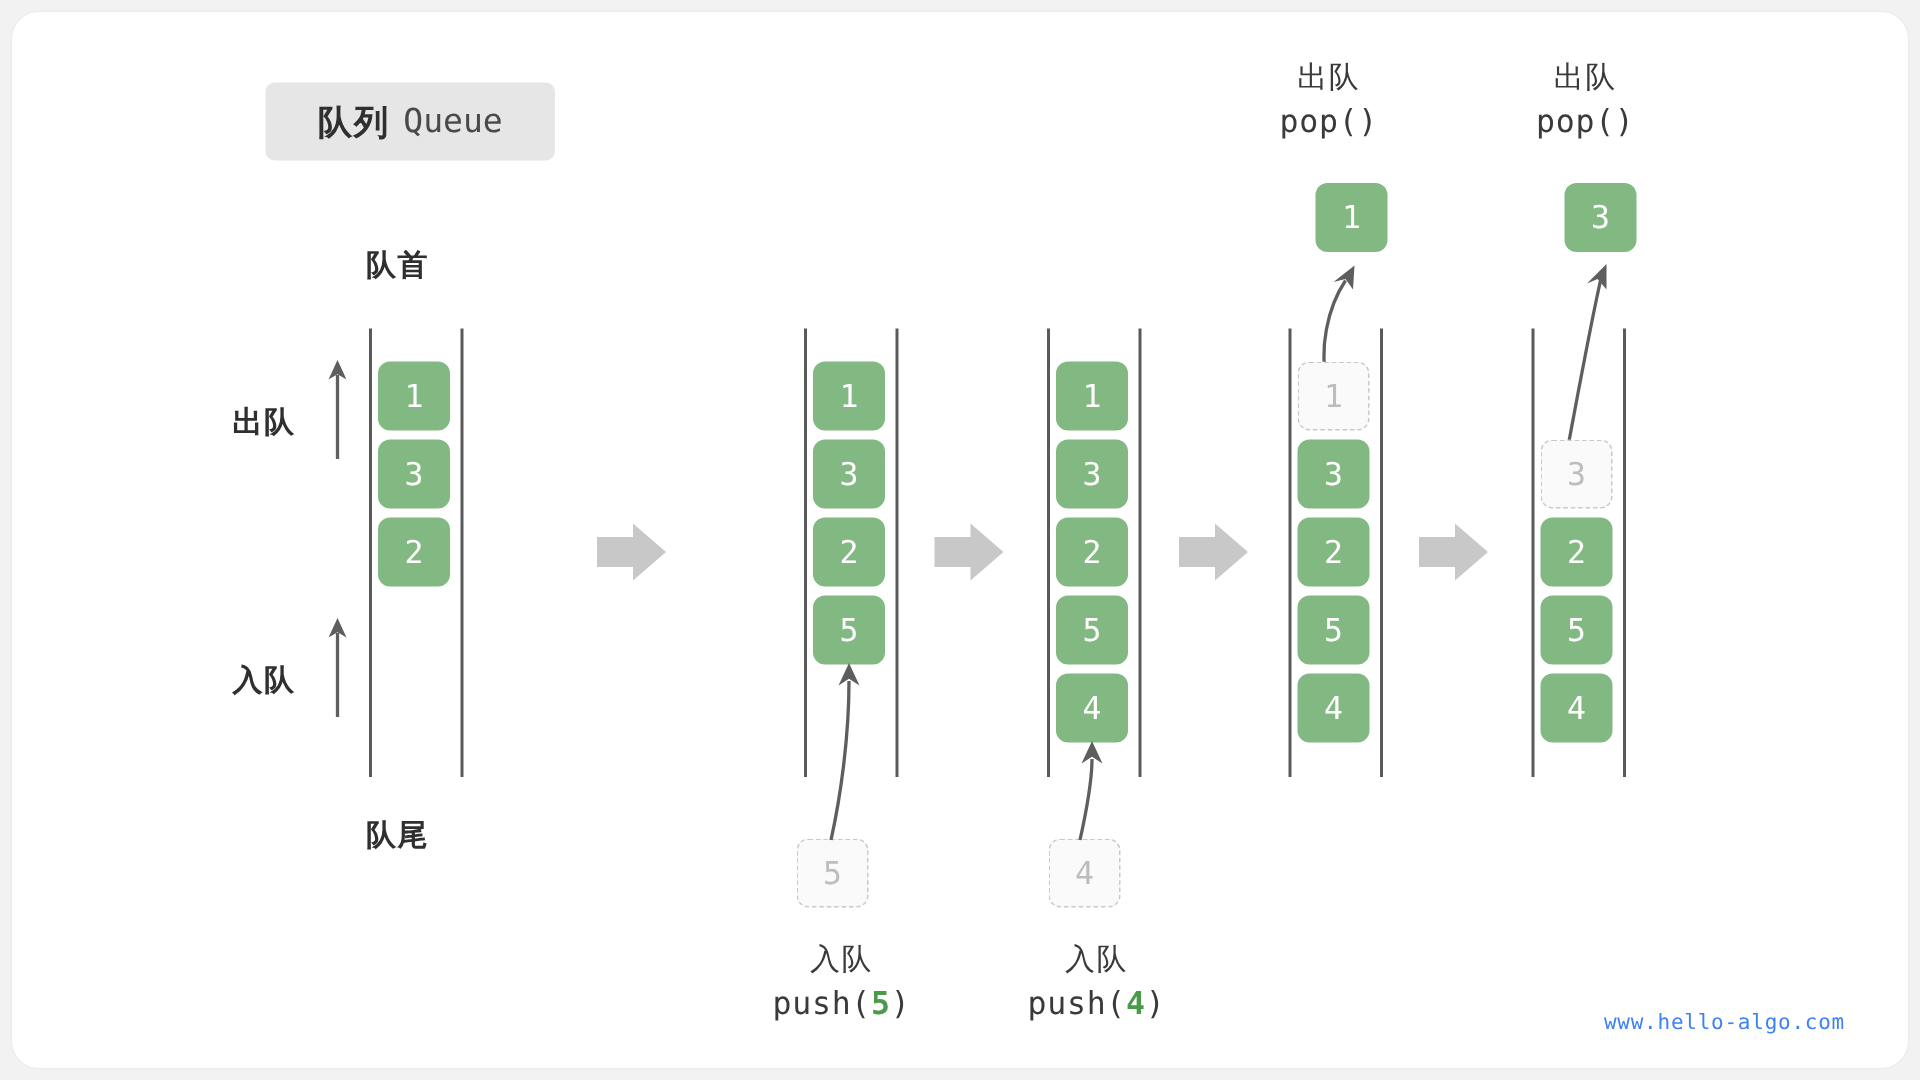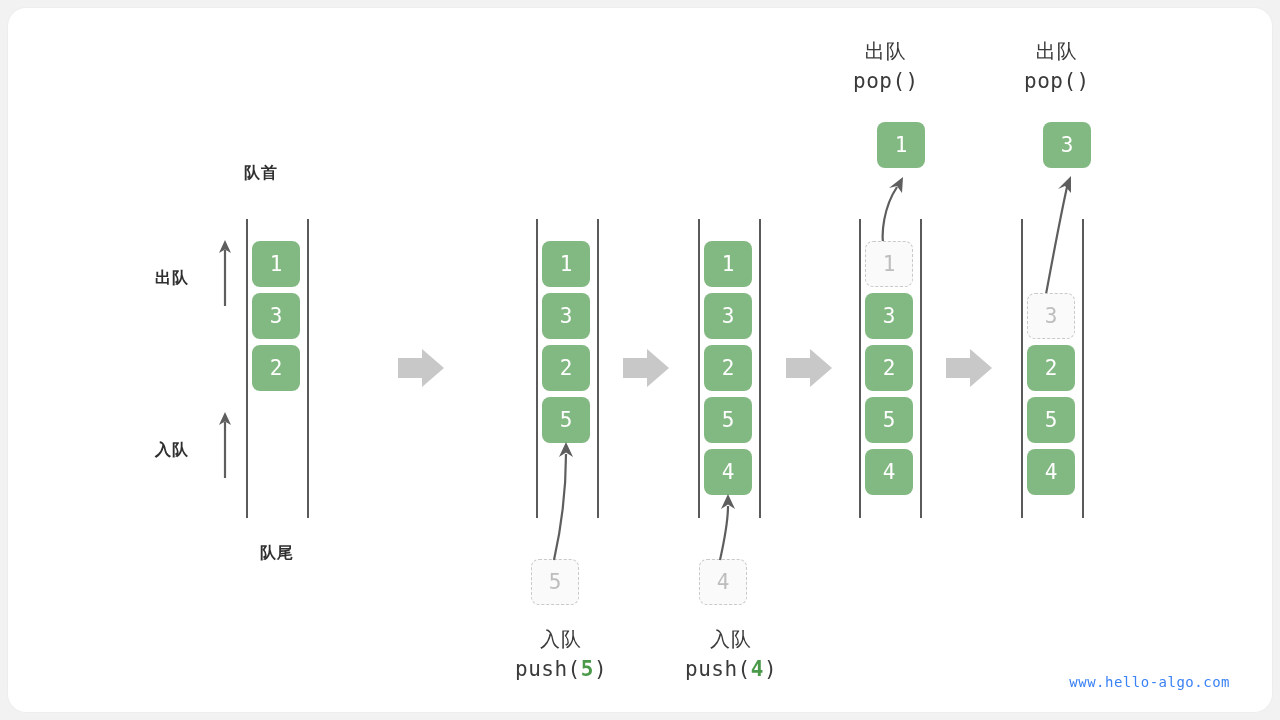--- a/index.html
+++ b/index.html
@@ -73,21 +73,21 @@
     color: #ffffff;
   }
   .box.ghost {
     background: #fafafa;
     color: #bdbdbd;
     border: 1.8px dashed #c9c9c9;
   }
 
   
   .lbl-cn {
-    font-size: 16px;
+    font-size: 20px;
     font-weight: bold;
     color: #2f2f2f;
     white-space: nowrap;
     letter-spacing: 1px;
   }
   .op-label {
     display: flex;
     flex-direction: column;
     align-items: center;
     gap: 4px;
@@ -115,23 +115,27 @@
     letter-spacing: 0.5px;
   }
   svg { overflow: visible; }
 </style>
 </head>
 <body>
 
 <div id="stage">
   <div id="card" class="abs">
 
+    <div id="title-badge" class="abs">
+      <span class="cn">队列</span>
+      <span class="en">Queue</span>
+    </div>
 
     <div class="abs lbl-cn" style="left:236px; top:155px;">队首</div>
-    <div class="abs lbl-cn" style="left:252px; top:535px;">队尾</div>
+    <div class="abs lbl-cn" style="left:236px; top:535px;">队尾</div>
 
     <div class="abs lbl-cn" style="left:147px; top:260px;">出队</div>
     <svg class="abs" style="left:207px; top:230px;" width="20" height="70">
       <line x1="10" y1="68" x2="10" y2="12" stroke="#5e5e5e" stroke-width="2.2"></line>
       <path d="M10 2 L16 15 L10 11.5 L4 15 Z" fill="#5e5e5e"></path>
     </svg>
 
     <div class="abs lbl-cn" style="left:147px; top:432px;">入队</div>
     <svg class="abs" style="left:207px; top:402px;" width="20" height="70">
       <line x1="10" y1="68" x2="10" y2="12" stroke="#5e5e5e" stroke-width="2.2"></line>

